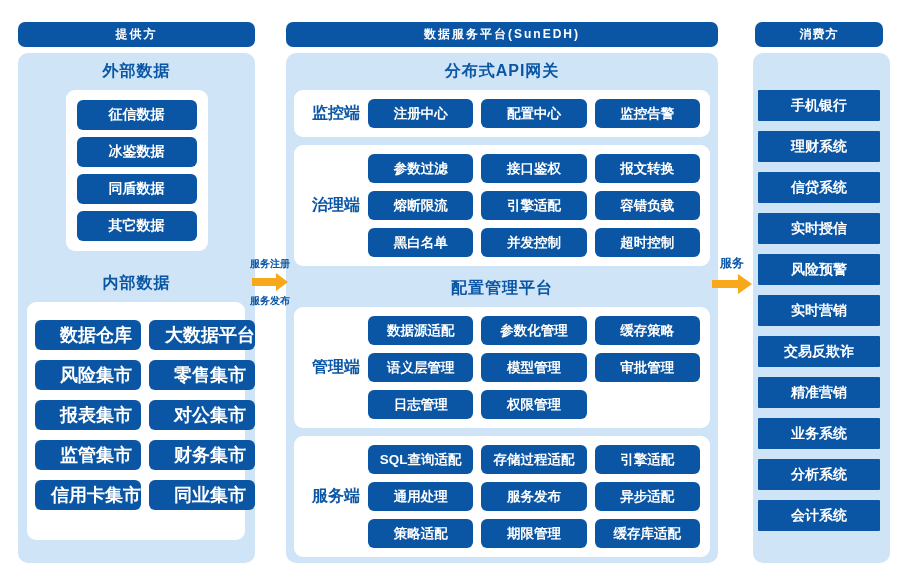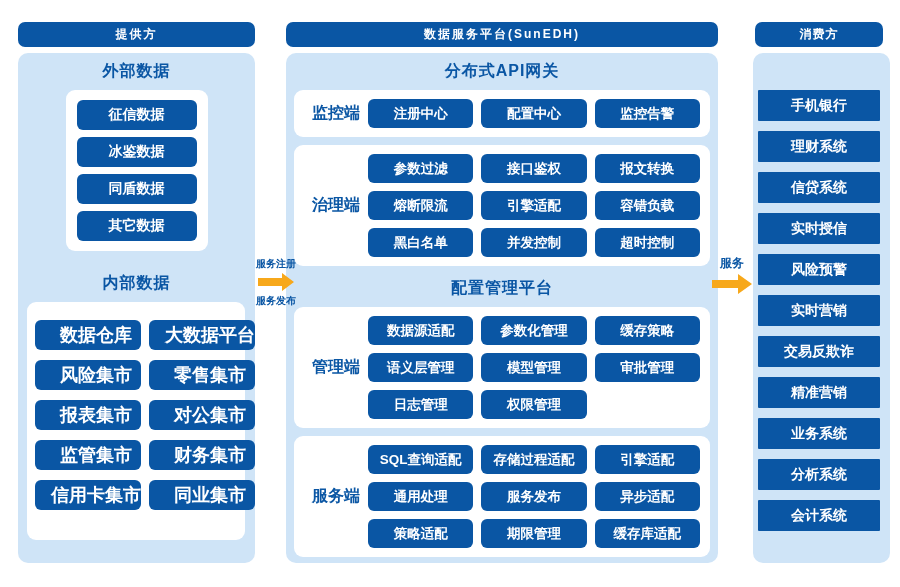--- a/index.html
+++ b/index.html
@@ -72,21 +72,21 @@
   
   .col-right .panel{
     padding-top:37px; display:flex; flex-direction:column; gap:10px;
   }
   .consumer-btn{
     width:122px; margin-left:5px; height:31px; border-radius:1px;
   }
 
   
   .arrow-group{ position:absolute; text-align:center; }
-  .arrow-group-1{ left:256px; top:257px; width:40px; }
+  .arrow-group-1{ left:250px; top:257px; width:40px; }
   .arrow-group-2{ left:709px; top:256px; width:46px; }
   .arrow-label{
     color:var(--dark); font-weight:bold; font-size:10px; white-space:nowrap;
     line-height:13px;
   }
   .arrow-group-2 .arrow-label{ font-size:12px; line-height:15px; }
   .arrow-glyph{ display:block; margin:3px auto; }
 </style>
 </head>
 <body>

